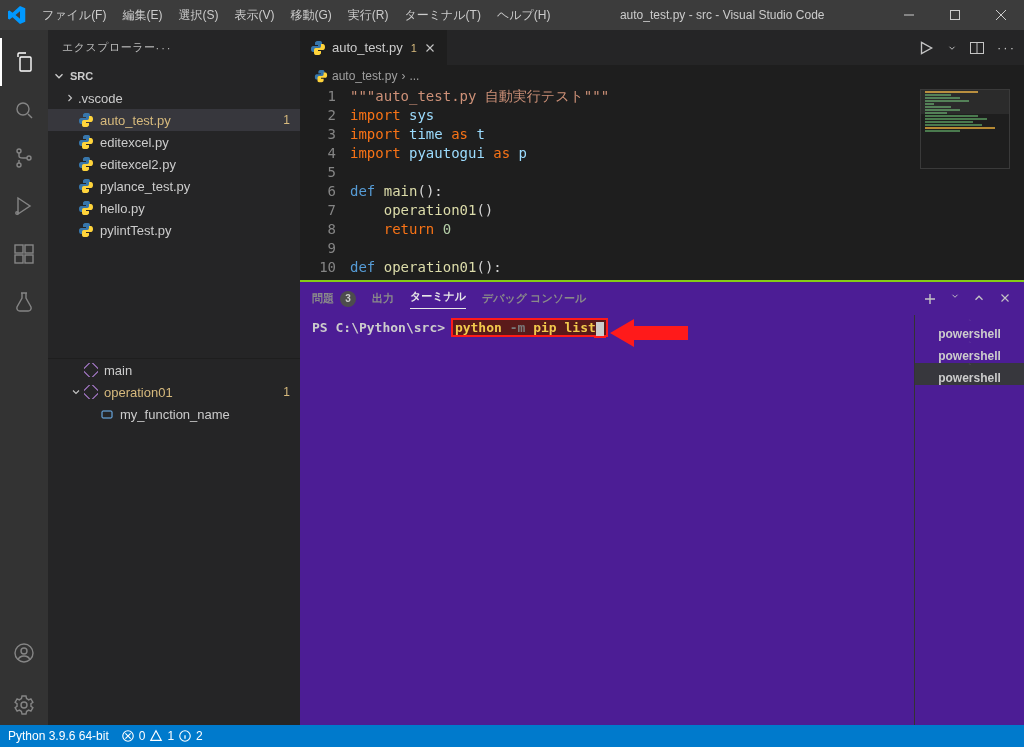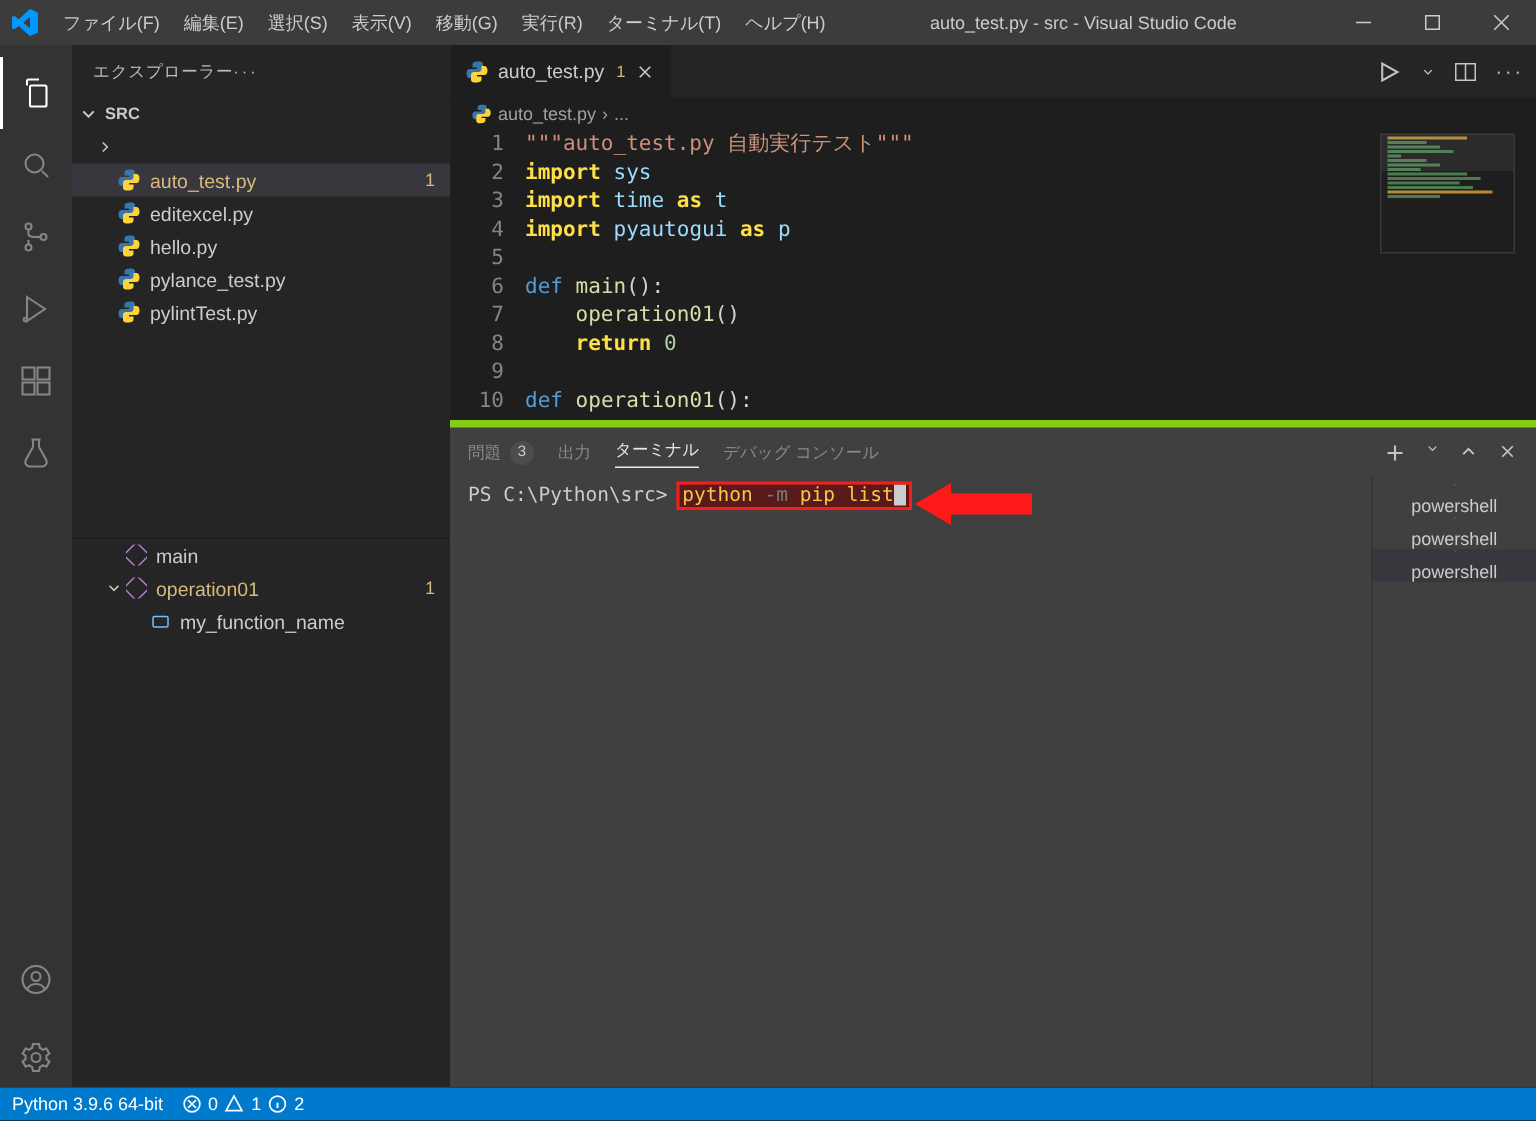--- a/index.html
+++ b/index.html
@@ -70,28 +70,28 @@
     .tabs-actions { margin-left: auto; display:flex; align-items:center; gap:12px; padding-right:8px; color:#c5c5c5;}
     .breadcrumbs { height: 22px; display:flex; align-items:center; padding:0 14px; font-size:12px; color:#a0a0a0; gap:4px;}
     .breadcrumbs .ficon { display:inline-flex;}
     .editor-body { flex:1; position:relative; display:flex; overflow:hidden; }
     .gutter { width:50px; text-align:right; padding-right:14px; color:#858585; font-family: Consolas, monospace; font-size:14px; line-height:19px; padding-top:0;}
     .code { font-family: Consolas, monospace; font-size:14px; line-height:19px; white-space: pre; }
     .minimap { position:absolute; right:14px; top:2px; width:90px; height:80px; background:linear-gradient(#1e1e1e,#1e1e1e); border:1px solid #3a3a3a;}
     .minimap .mm-line { height:2px; margin:1px 4px; background:#4a7a4e;}
     .minimap .mm-hl { background:#b58933;}
     .tk-comment { color:#ce9178;}
-    .tk-keyword { color:#fde047;font-weight:bold;}
+    .tk-keyword { color:#f97316;}
     .tk-ident { color:#9cdcfe;}
     .tk-func { color:#dcdcaa;}
     .tk-def { color:#569cd6;}
     .tk-num { color:#b5cea8;}
     .tk-op { color:#d4d4d4;}
     
-    .panel { border-top:5px solid #84cc16; background:#404040; height:445px; display:flex; flex-direction:column;}
+    .panel { border-top:2px solid #84cc16; background:#4c1d95; height:445px; display:flex; flex-direction:column;font-weight:bold;}
     .panel-tabs { height:33px; display:flex; align-items:center; padding:0 12px; gap:16px; font-size:11px;}
     .panel-tab { color:#8a8a8a; display:flex; align-items:center; gap:6px;}
     .panel-tab.active { color:#e7e7e7; border-bottom:1px solid #e7e7e7; padding-bottom:4px;}
     .panel-tab .count { display:inline-flex; width:16px; height:16px; border-radius:8px; background:#4d4d4d; color:#ccc; font-size:10px; align-items:center; justify-content:center;}
     .panel-actions { margin-left:auto; display:flex; gap:12px; color:#c5c5c5;}
     .panel-body { flex:1; display:flex;}
     .terminal { flex:1; padding:4px 12px; font-family: Consolas, monospace; font-size:13px; line-height:18px; position: relative;}
     .term-cmd { background:#5a1a1a; padding:0 2px;}
     .term-cmd .y { color:#f2c94c;}
     .term-cmd .g { color:#7a7a7a;}
@@ -217,20 +217,21 @@
         </span>
       <span>SRC</span>
     </div>
     <div class="tree">
       <div class="tree-row">
         <span class="chev-s">
             <svg width="12" height="12" viewBox="0 0 16 16">
               <path d="M6 4l4 4-4 4" fill="none" stroke="#c5c5c5" stroke-width="1.5"></path>
             </svg>
           </span>
+        <span class="label-main">.vscode</span>
       </div>
       <div class="tree-row selected">
         <span class="chev-s"></span>
         <span class="ficon">
             <svg width="16" height="16" viewBox="0 0 16 16">
               <path fill="#3776ab" d="M8 1C5 1 5 3 5 3v2h3v1H3S1 6 1 9s2 3 2 3h2v-2s0-2 2-2h3s2 0 2-2V3s0-2-2-2H8z"></path>
               <path fill="#ffd43b" d="M8 15c3 0 3-2 3-2v-2H8v-1h5s2 0 2-3-2-3-2-3h-2v2s0 2-2 2H6s-2 0-2 2v3s0 2 2 2h2z"></path>
             </svg>
           </span>
         <span class="label-main">auto_test.py</span>
@@ -247,31 +248,41 @@
         <span class="label-main">editexcel.py</span>
       </div>
       <div class="tree-row">
         <span class="chev-s"></span>
         <span class="ficon">
             <svg width="16" height="16" viewBox="0 0 16 16">
               <path fill="#3776ab" d="M8 1C5 1 5 3 5 3v2h3v1H3S1 6 1 9s2 3 2 3h2v-2s0-2 2-2h3s2 0 2-2V3s0-2-2-2H8z"></path>
               <path fill="#ffd43b" d="M8 15c3 0 3-2 3-2v-2H8v-1h5s2 0 2-3-2-3-2-3h-2v2s0 2-2 2H6s-2 0-2 2v3s0 2 2 2h2z"></path>
             </svg>
           </span>
+        <span class="label-main">editexcel2.py</span>
+      </div>
+      <div class="tree-row">
+        <span class="chev-s"></span>
+        <span class="ficon">
+            <svg width="16" height="16" viewBox="0 0 16 16">
+              <path fill="#3776ab" d="M8 1C5 1 5 3 5 3v2h3v1H3S1 6 1 9s2 3 2 3h2v-2s0-2 2-2h3s2 0 2-2V3s0-2-2-2H8z"></path>
+              <path fill="#ffd43b" d="M8 15c3 0 3-2 3-2v-2H8v-1h5s2 0 2-3-2-3-2-3h-2v2s0 2-2 2H6s-2 0-2 2v3s0 2 2 2h2z"></path>
+            </svg>
+          </span>
+        <span class="label-main">pylance_test.py</span>
+      </div>
+      <div class="tree-row">
+        <span class="chev-s"></span>
+        <span class="ficon">
+            <svg width="16" height="16" viewBox="0 0 16 16">
+              <path fill="#3776ab" d="M8 1C5 1 5 3 5 3v2h3v1H3S1 6 1 9s2 3 2 3h2v-2s0-2 2-2h3s2 0 2-2V3s0-2-2-2H8z"></path>
+              <path fill="#ffd43b" d="M8 15c3 0 3-2 3-2v-2H8v-1h5s2 0 2-3-2-3-2-3h-2v2s0 2-2 2H6s-2 0-2 2v3s0 2 2 2h2z"></path>
+            </svg>
+          </span>
         <span class="label-main">hello.py</span>
-      </div>
-      <div class="tree-row">
-        <span class="chev-s"></span>
-        <span class="ficon">
-            <svg width="16" height="16" viewBox="0 0 16 16">
-              <path fill="#3776ab" d="M8 1C5 1 5 3 5 3v2h3v1H3S1 6 1 9s2 3 2 3h2v-2s0-2 2-2h3s2 0 2-2V3s0-2-2-2H8z"></path>
-              <path fill="#ffd43b" d="M8 15c3 0 3-2 3-2v-2H8v-1h5s2 0 2-3-2-3-2-3h-2v2s0 2-2 2H6s-2 0-2 2v3s0 2 2 2h2z"></path>
-            </svg>
-          </span>
-        <span class="label-main">pylance_test.py</span>
       </div>
       <div class="tree-row">
         <span class="chev-s"></span>
         <span class="ficon">
             <svg width="16" height="16" viewBox="0 0 16 16">
               <path fill="#3776ab" d="M8 1C5 1 5 3 5 3v2h3v1H3S1 6 1 9s2 3 2 3h2v-2s0-2 2-2h3s2 0 2-2V3s0-2-2-2H8z"></path>
               <path fill="#ffd43b" d="M8 15c3 0 3-2 3-2v-2H8v-1h5s2 0 2-3-2-3-2-3h-2v2s0 2-2 2H6s-2 0-2 2v3s0 2 2 2h2z"></path>
             </svg>
           </span>
         <span class="label-main">pylintTest.py</span>

